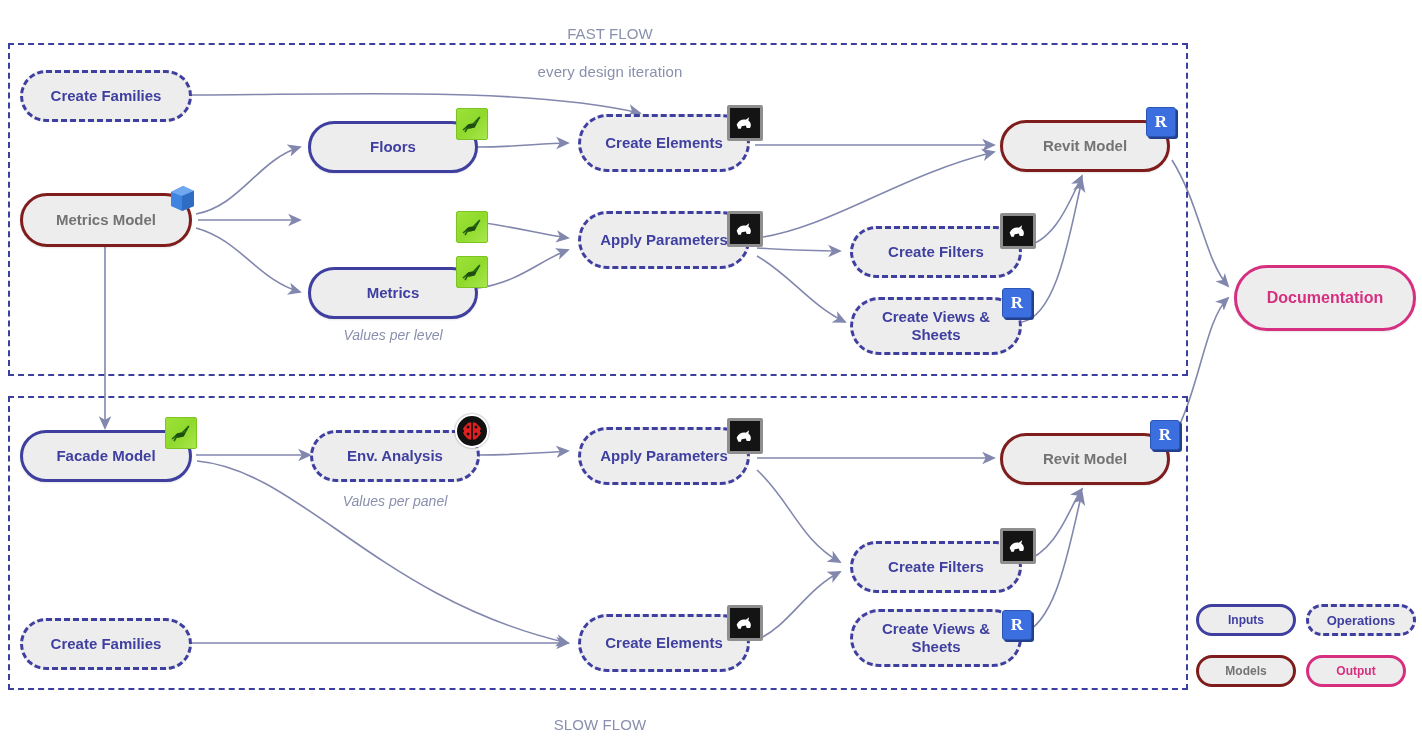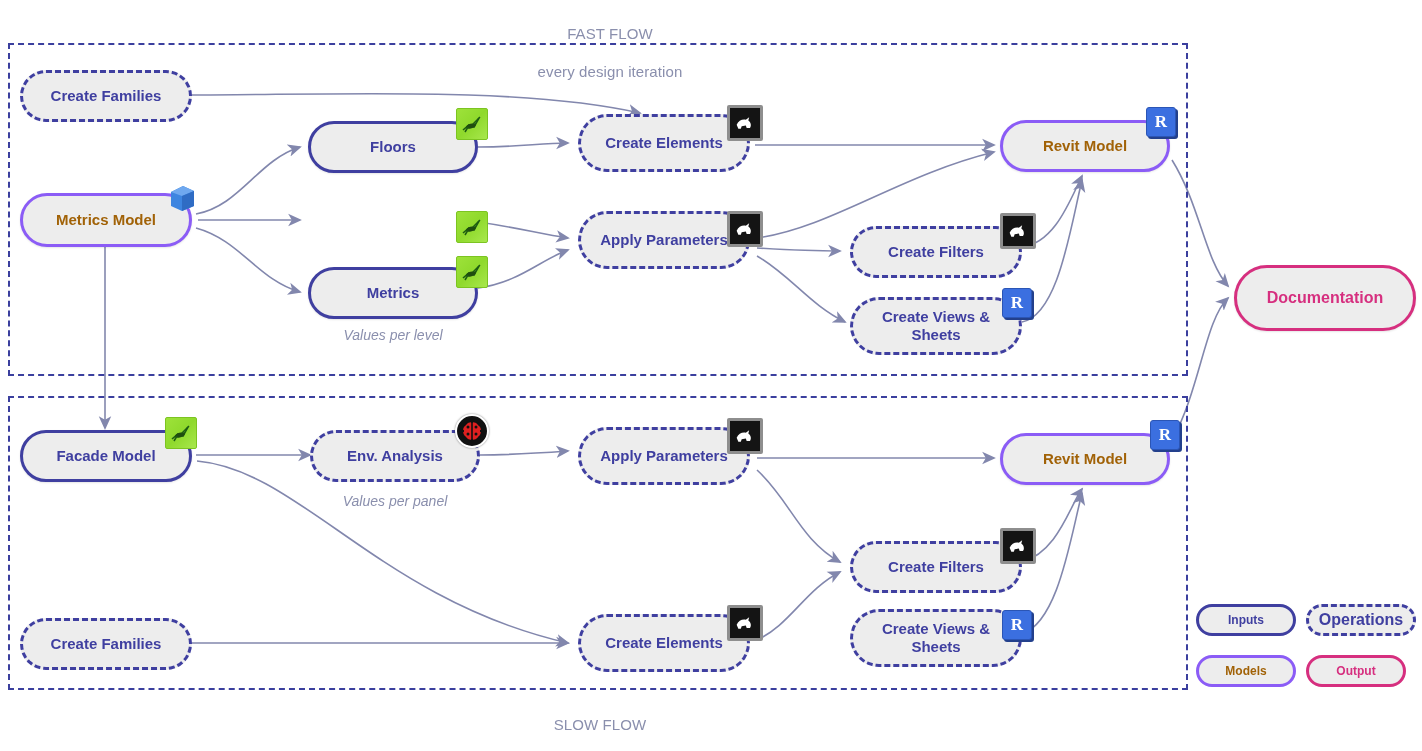--- a/index.html
+++ b/index.html
@@ -66,22 +66,22 @@
   .n-input {
     border: 3px solid #3f3fa0;
     color: #3f3fa0;
   }
   .n-operation {
     border: 3px dashed #3f3fa0;
     color: #3f3fa0;
     box-shadow: none;
   }
   .n-model {
-    border: 3px solid #8b5cf6;
-    color: #a16207;
+    border: 3px solid #7f1d1d;
+    color: #737373;
     text-align: right;
   }
   .n-output {
     border: 3px solid #d62f7f;
     color: #d62f7f;
   }
 
   
   .sub-caption {
     position: absolute;
@@ -406,21 +406,21 @@
     <span>Revit Model</span>
   </div>
   <div class="badge icon-revit" style="left:1150px; top:420px; width:28px; height:28px;">
     <span>R</span>
   </div>
 
   <div class="legend" style="left:1196px; top:604px; width:220px; height:90px;">
     <div class="legend-item n-input" style="left:0px; top:0px; position:absolute; width:100px; height:32px;">
       <span>Inputs</span>
     </div>
-    <div class="legend-item n-operation" style="left:110px; top:0px; position:absolute; width:110px; height:32px; font-size:16px;">
+    <div class="legend-item n-operation" style="left:110px; top:0px; position:absolute; width:110px; height:32px; font-size:13px;">
       <span>Operations</span>
     </div>
     <div class="legend-item n-model" style="left:0px; top:51px; position:absolute; width:100px; height:32px;">
       <span>Models</span>
     </div>
     <div class="legend-item n-output" style="left:110px; top:51px; position:absolute; width:100px; height:32px;">
       <span>Output</span>
     </div>
   </div>
 

